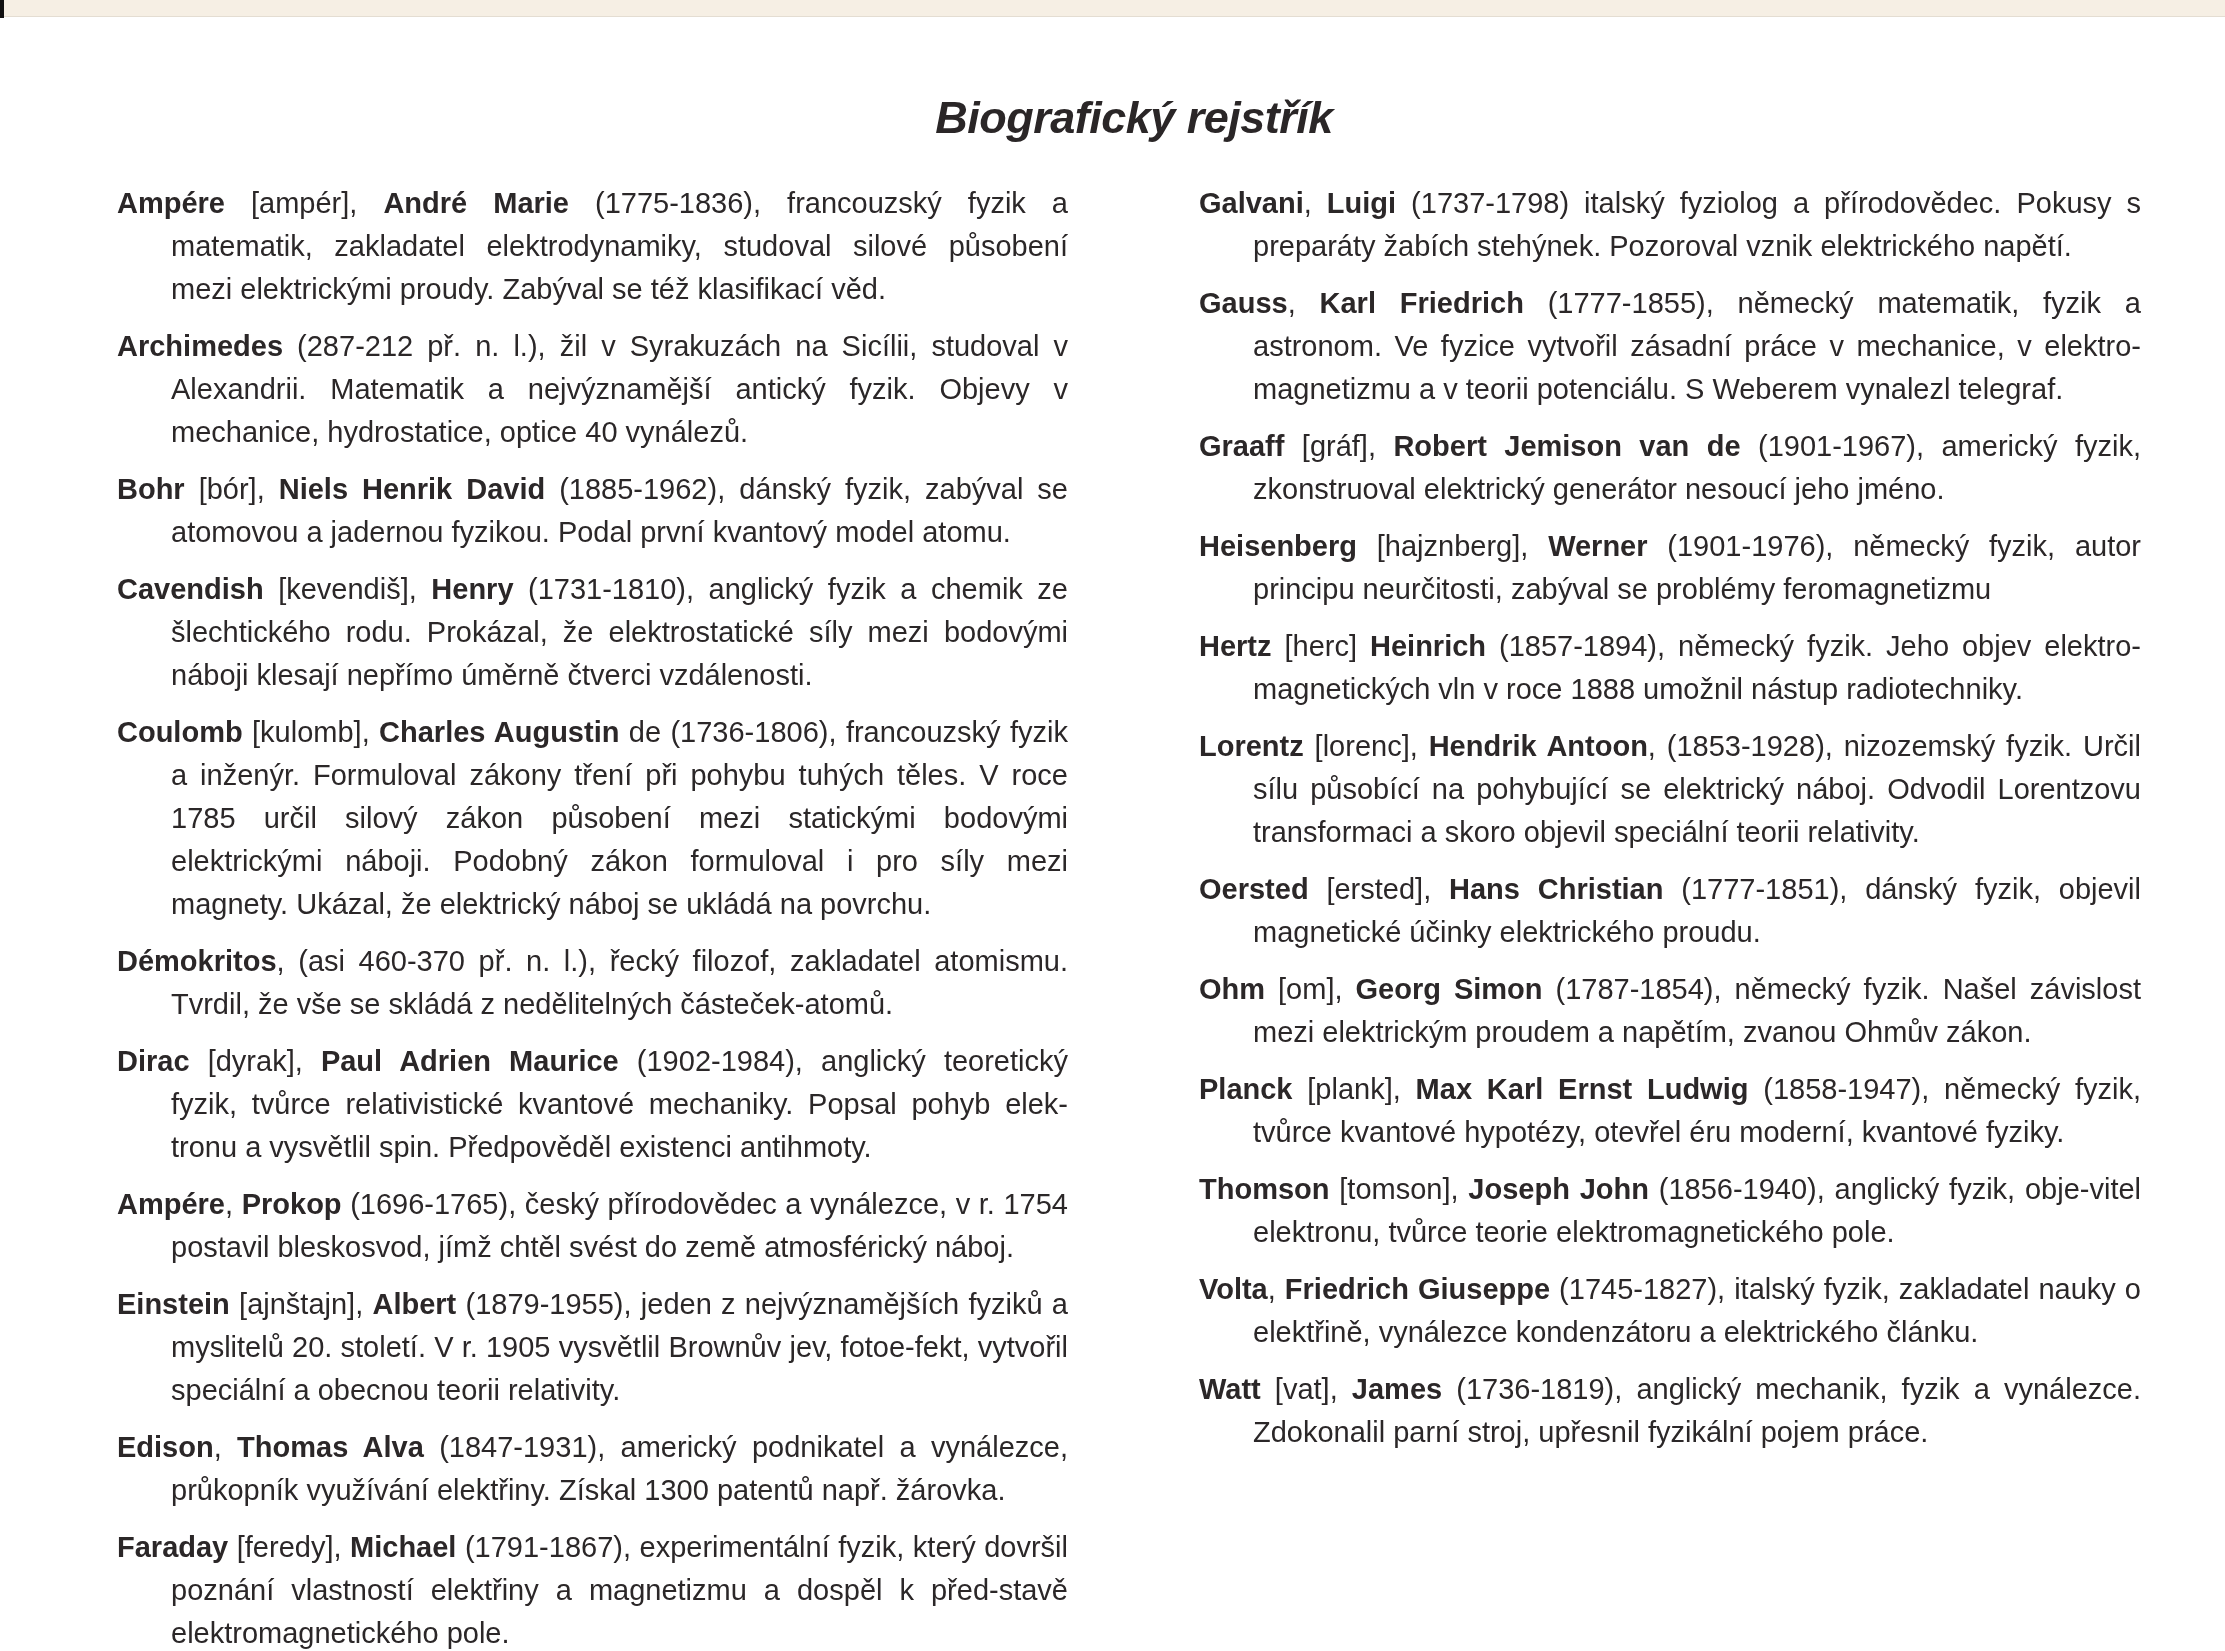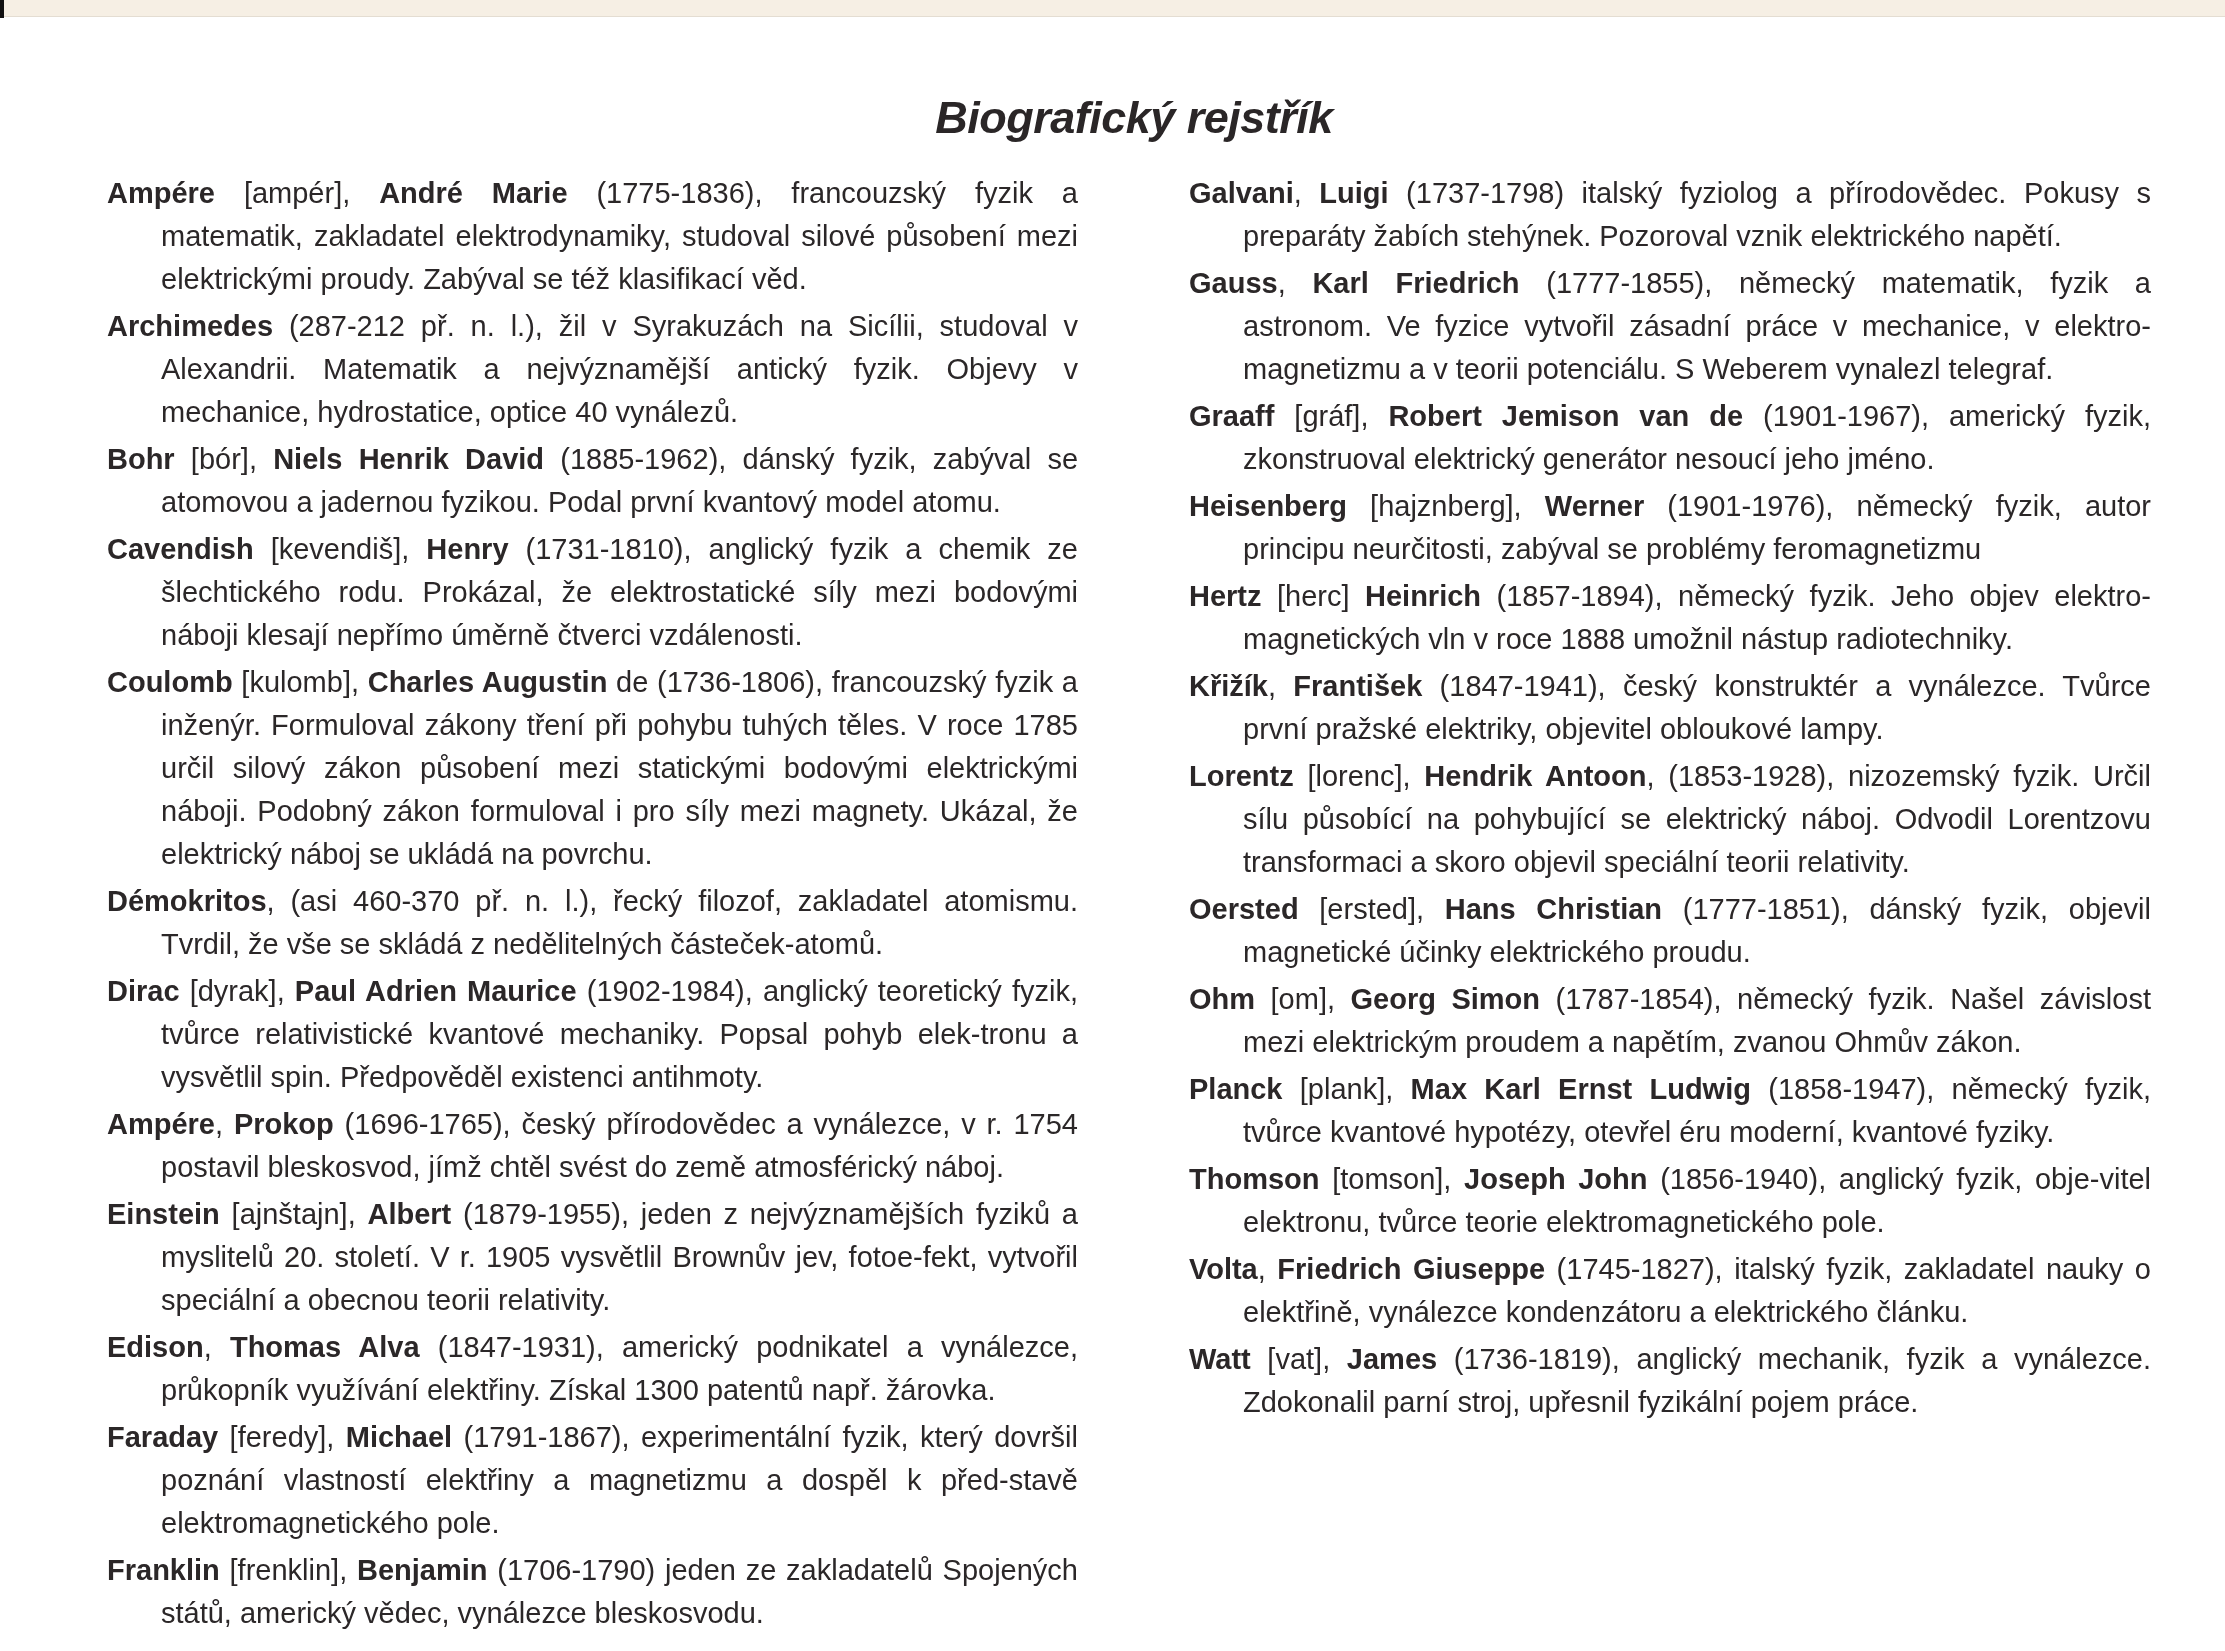--- a/index.html
+++ b/index.html
@@ -30,21 +30,21 @@
   .column {
     position: absolute; top: 168px;
     font-size: 29px; line-height: 43px;
   }
   .col-left { left: 103px; width: 979px; }
   .col-right { left: 1185px; width: 970px; }
   .entry {
     text-align: justify;
     padding-left: 54px;
     text-indent: -54px;
-    margin: 4px;
+    margin: 14px;
   }
   .entry b { font-weight: bold; }
 </style>
 </head>
 <body>
 
 <div class="top-strip"></div>
 <div class="left-edge"></div>
 
 <h1 class="title">Biografický rejstřík</h1>
@@ -62,21 +62,20 @@
     <p class="entry"><b>Edison</b><span>, </span><b>Thomas Alva</b><span> (1847-1931), americký podnikatel a vynálezce, průkopník využívání elektřiny. Získal 1300 patentů např. žárovka.</span></p>
     <p class="entry"><b>Faraday</b><span> [feredy], </span><b>Michael</b><span> (1791-1867), experimentální fyzik, který dovršil poznání vlastností elektřiny a magnetizmu a dospěl k před-stavě elektromagnetického pole.</span></p>
     <p class="entry"><b>Franklin</b><span> [frenklin], </span><b>Benjamin</b><span> (1706-1790) jeden ze zakladatelů Spojených států, americký vědec, vynálezce bleskosvodu.</span></p>
   </div>
 <div class="column col-right">
     <p class="entry"><b>Galvani</b><span>, </span><b>Luigi</b><span> (1737-1798) italský fyziolog a přírodovědec. Pokusy s preparáty žabích stehýnek. Pozoroval vznik elektrického napětí.</span></p>
     <p class="entry"><b>Gauss</b><span>, </span><b>Karl Friedrich</b><span> (1777-1855), německý matematik, fyzik a astronom. Ve fyzice vytvořil zásadní práce v mechanice, v elektro-magnetizmu a v teorii potenciálu. S Weberem vynalezl telegraf.</span></p>
     <p class="entry"><b>Graaff</b><span> [gráf], </span><b>Robert Jemison van de</b><span>  (1901-1967), americký fyzik, zkonstruoval elektrický generátor nesoucí jeho jméno.</span></p>
     <p class="entry"><b>Heisenberg</b><span> [hajznberg], </span><b>Werner</b><span> (1901-1976), německý fyzik, autor principu neurčitosti, zabýval se problémy feromagnetizmu</span></p>
     <p class="entry"><b>Hertz</b><span> [herc] </span><b>Heinrich</b><span> (1857-1894), německý fyzik. Jeho objev elektro-magnetických vln v roce 1888 umožnil nástup radiotechniky.</span></p>
-    <p class="entry"><b>Křižík</b><span>, </span><b>František</b><span> (1847-1941), český konstruktér a vynálezce. Tvůrce první pražské elektriky, objevitel obloukové lampy.</span></p>
     <p class="entry"><b>Lorentz</b><span> [lorenc], </span><b>Hendrik Antoon</b><span>, (1853-1928), nizozemský fyzik. Určil sílu působící na pohybující se elektrický náboj. Odvodil Lorentzovu transformaci a skoro objevil speciální teorii relativity.</span></p>
     <p class="entry"><b>Oersted</b><span> [ersted], </span><b>Hans Christian</b><span> (1777-1851), dánský fyzik, objevil magnetické účinky elektrického proudu.</span></p>
     <p class="entry"><b>Ohm</b><span> [om], </span><b>Georg Simon</b><span> (1787-1854), německý fyzik. Našel závislost mezi elektrickým proudem a napětím, zvanou Ohmův zákon.</span></p>
     <p class="entry"><b>Planck</b><span> [plank], </span><b>Max Karl Ernst Ludwig</b><span> (1858-1947), německý fyzik, tvůrce kvantové hypotézy, otevřel éru moderní, kvantové fyziky.</span></p>
     <p class="entry"><b>Thomson</b><span> [tomson], </span><b>Joseph John</b><span> (1856-1940), anglický fyzik, obje-vitel elektronu, tvůrce teorie elektromagnetického pole.</span></p>
     <p class="entry"><b>Volta</b><span>, </span><b>Friedrich Giuseppe</b><span> (1745-1827), italský fyzik, zakladatel nauky o elektřině, vynálezce kondenzátoru a elektrického článku.</span></p>
     <p class="entry"><b>Watt</b><span> [vat], </span><b>James</b><span> (1736-1819), anglický mechanik, fyzik a vynálezce. Zdokonalil parní stroj, upřesnil fyzikální pojem práce.</span></p>
   </div>
 
 

